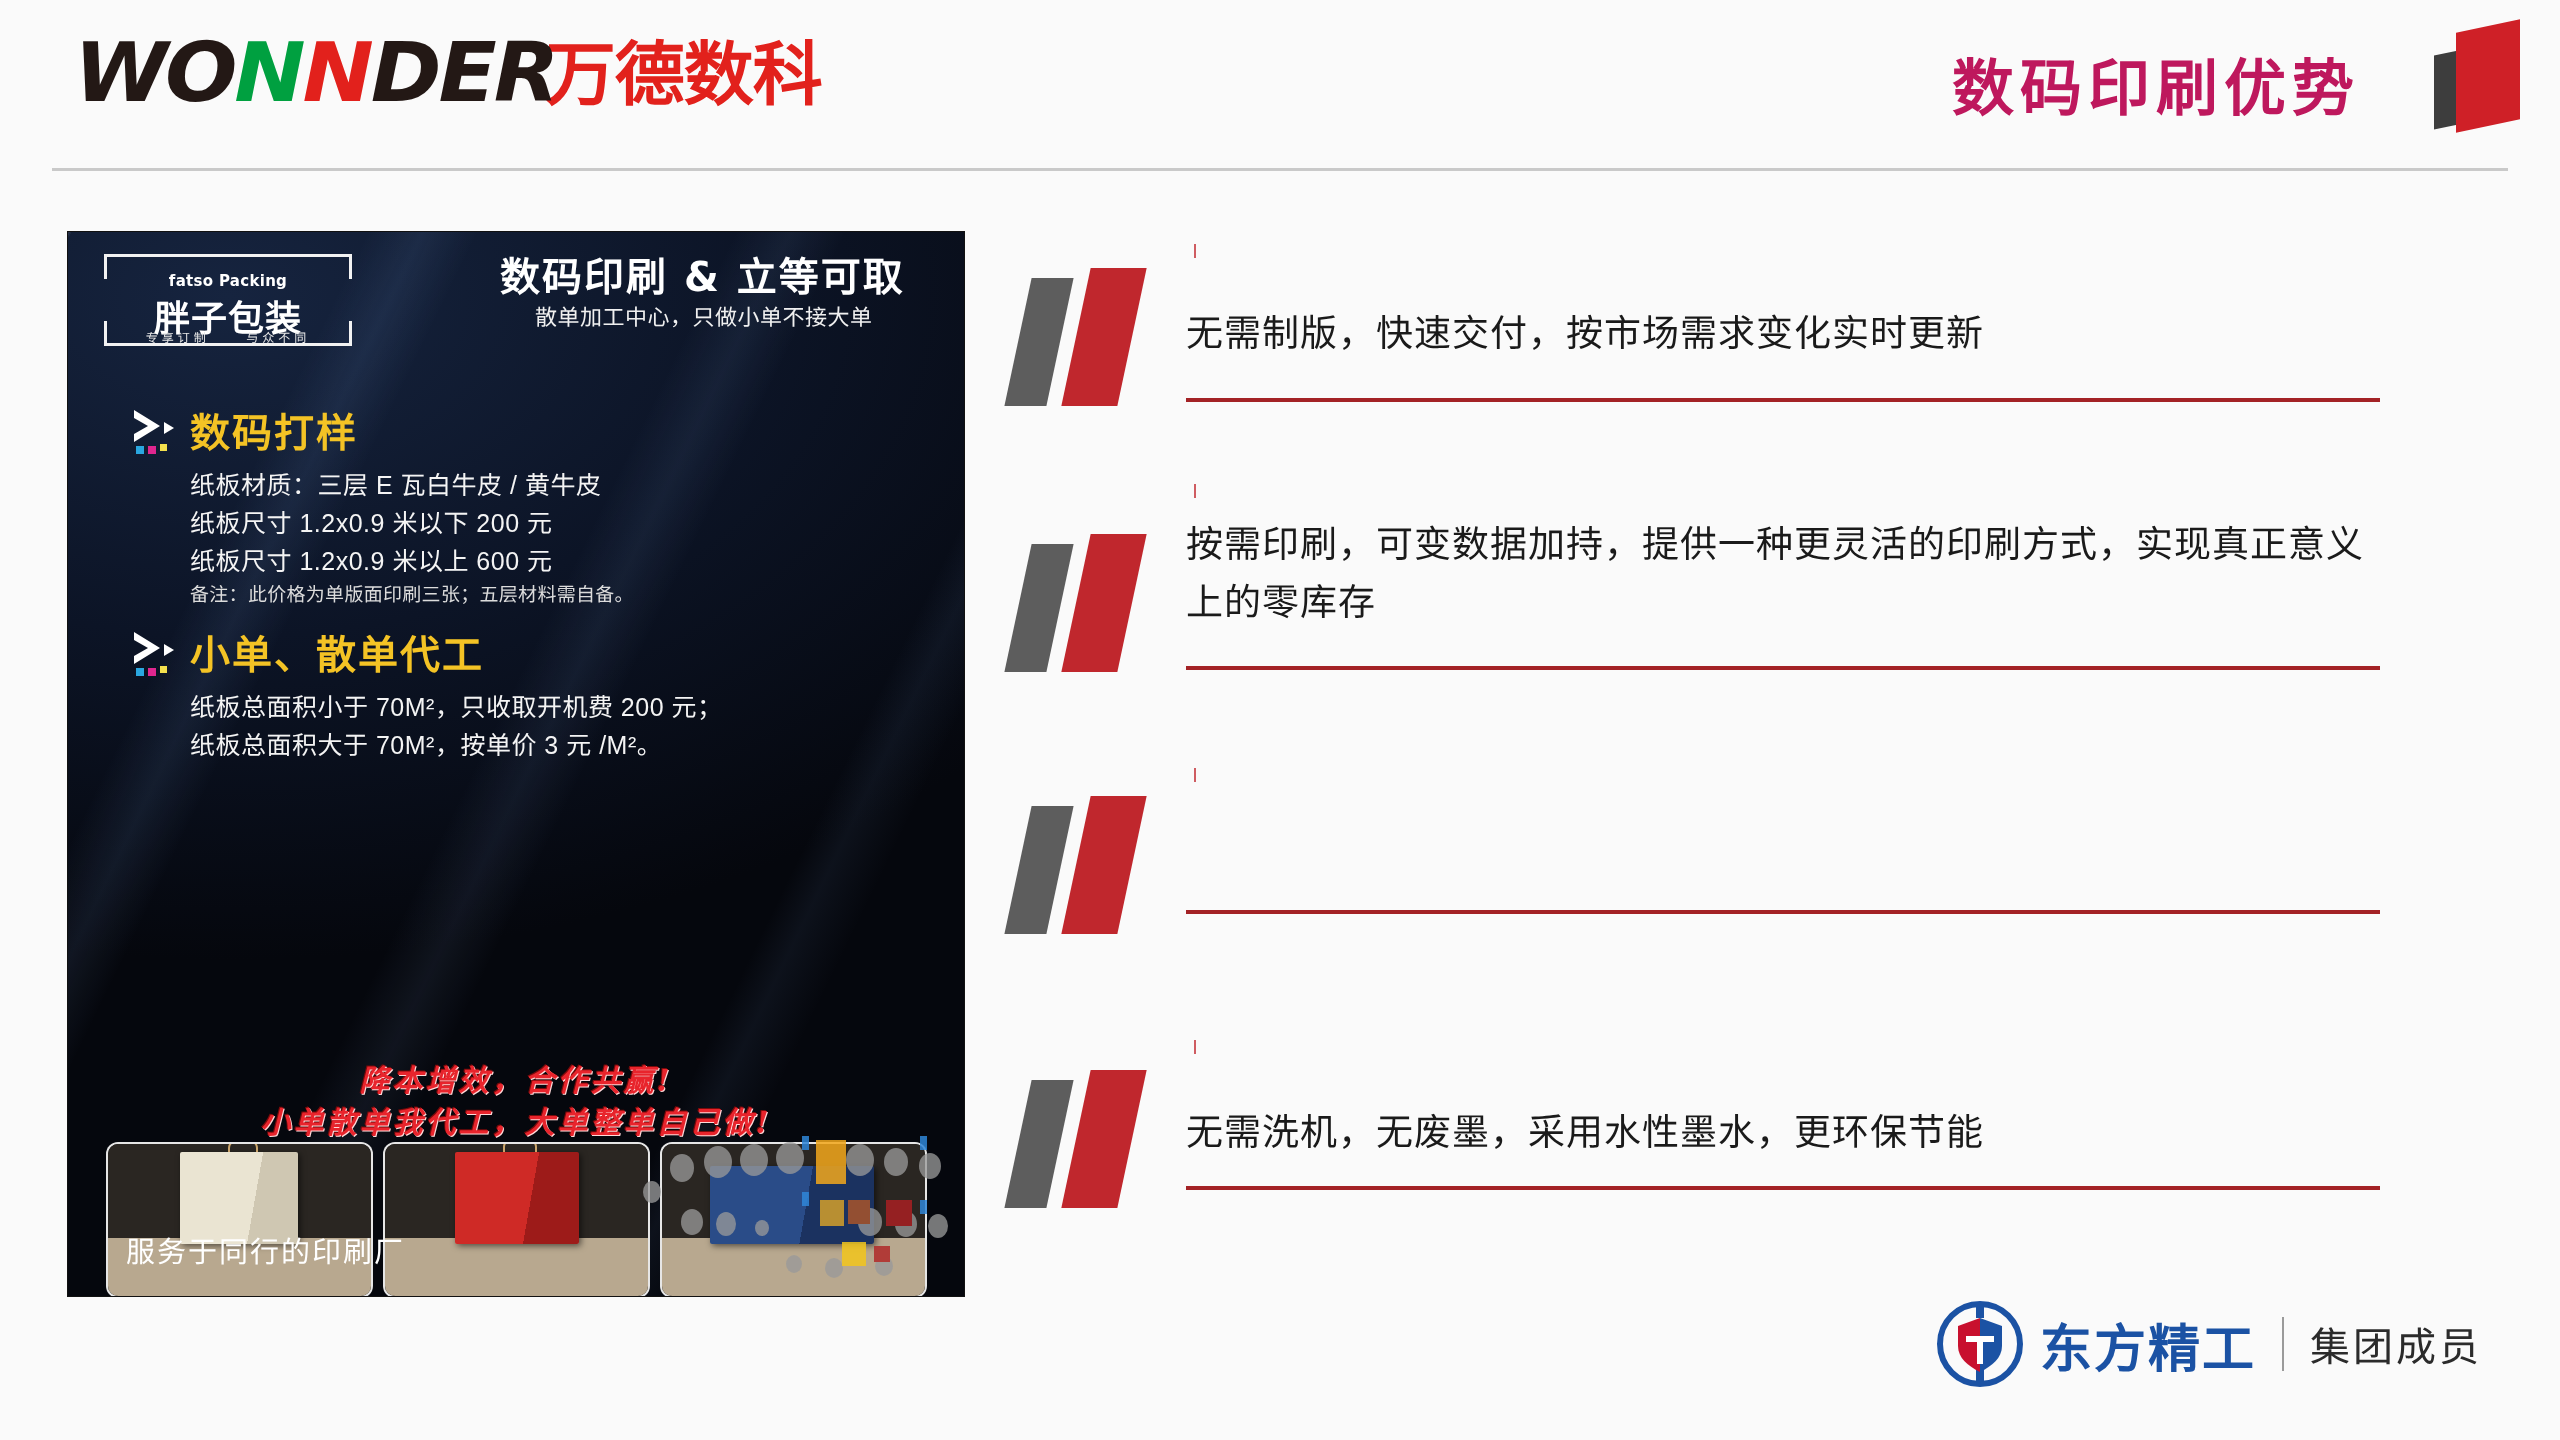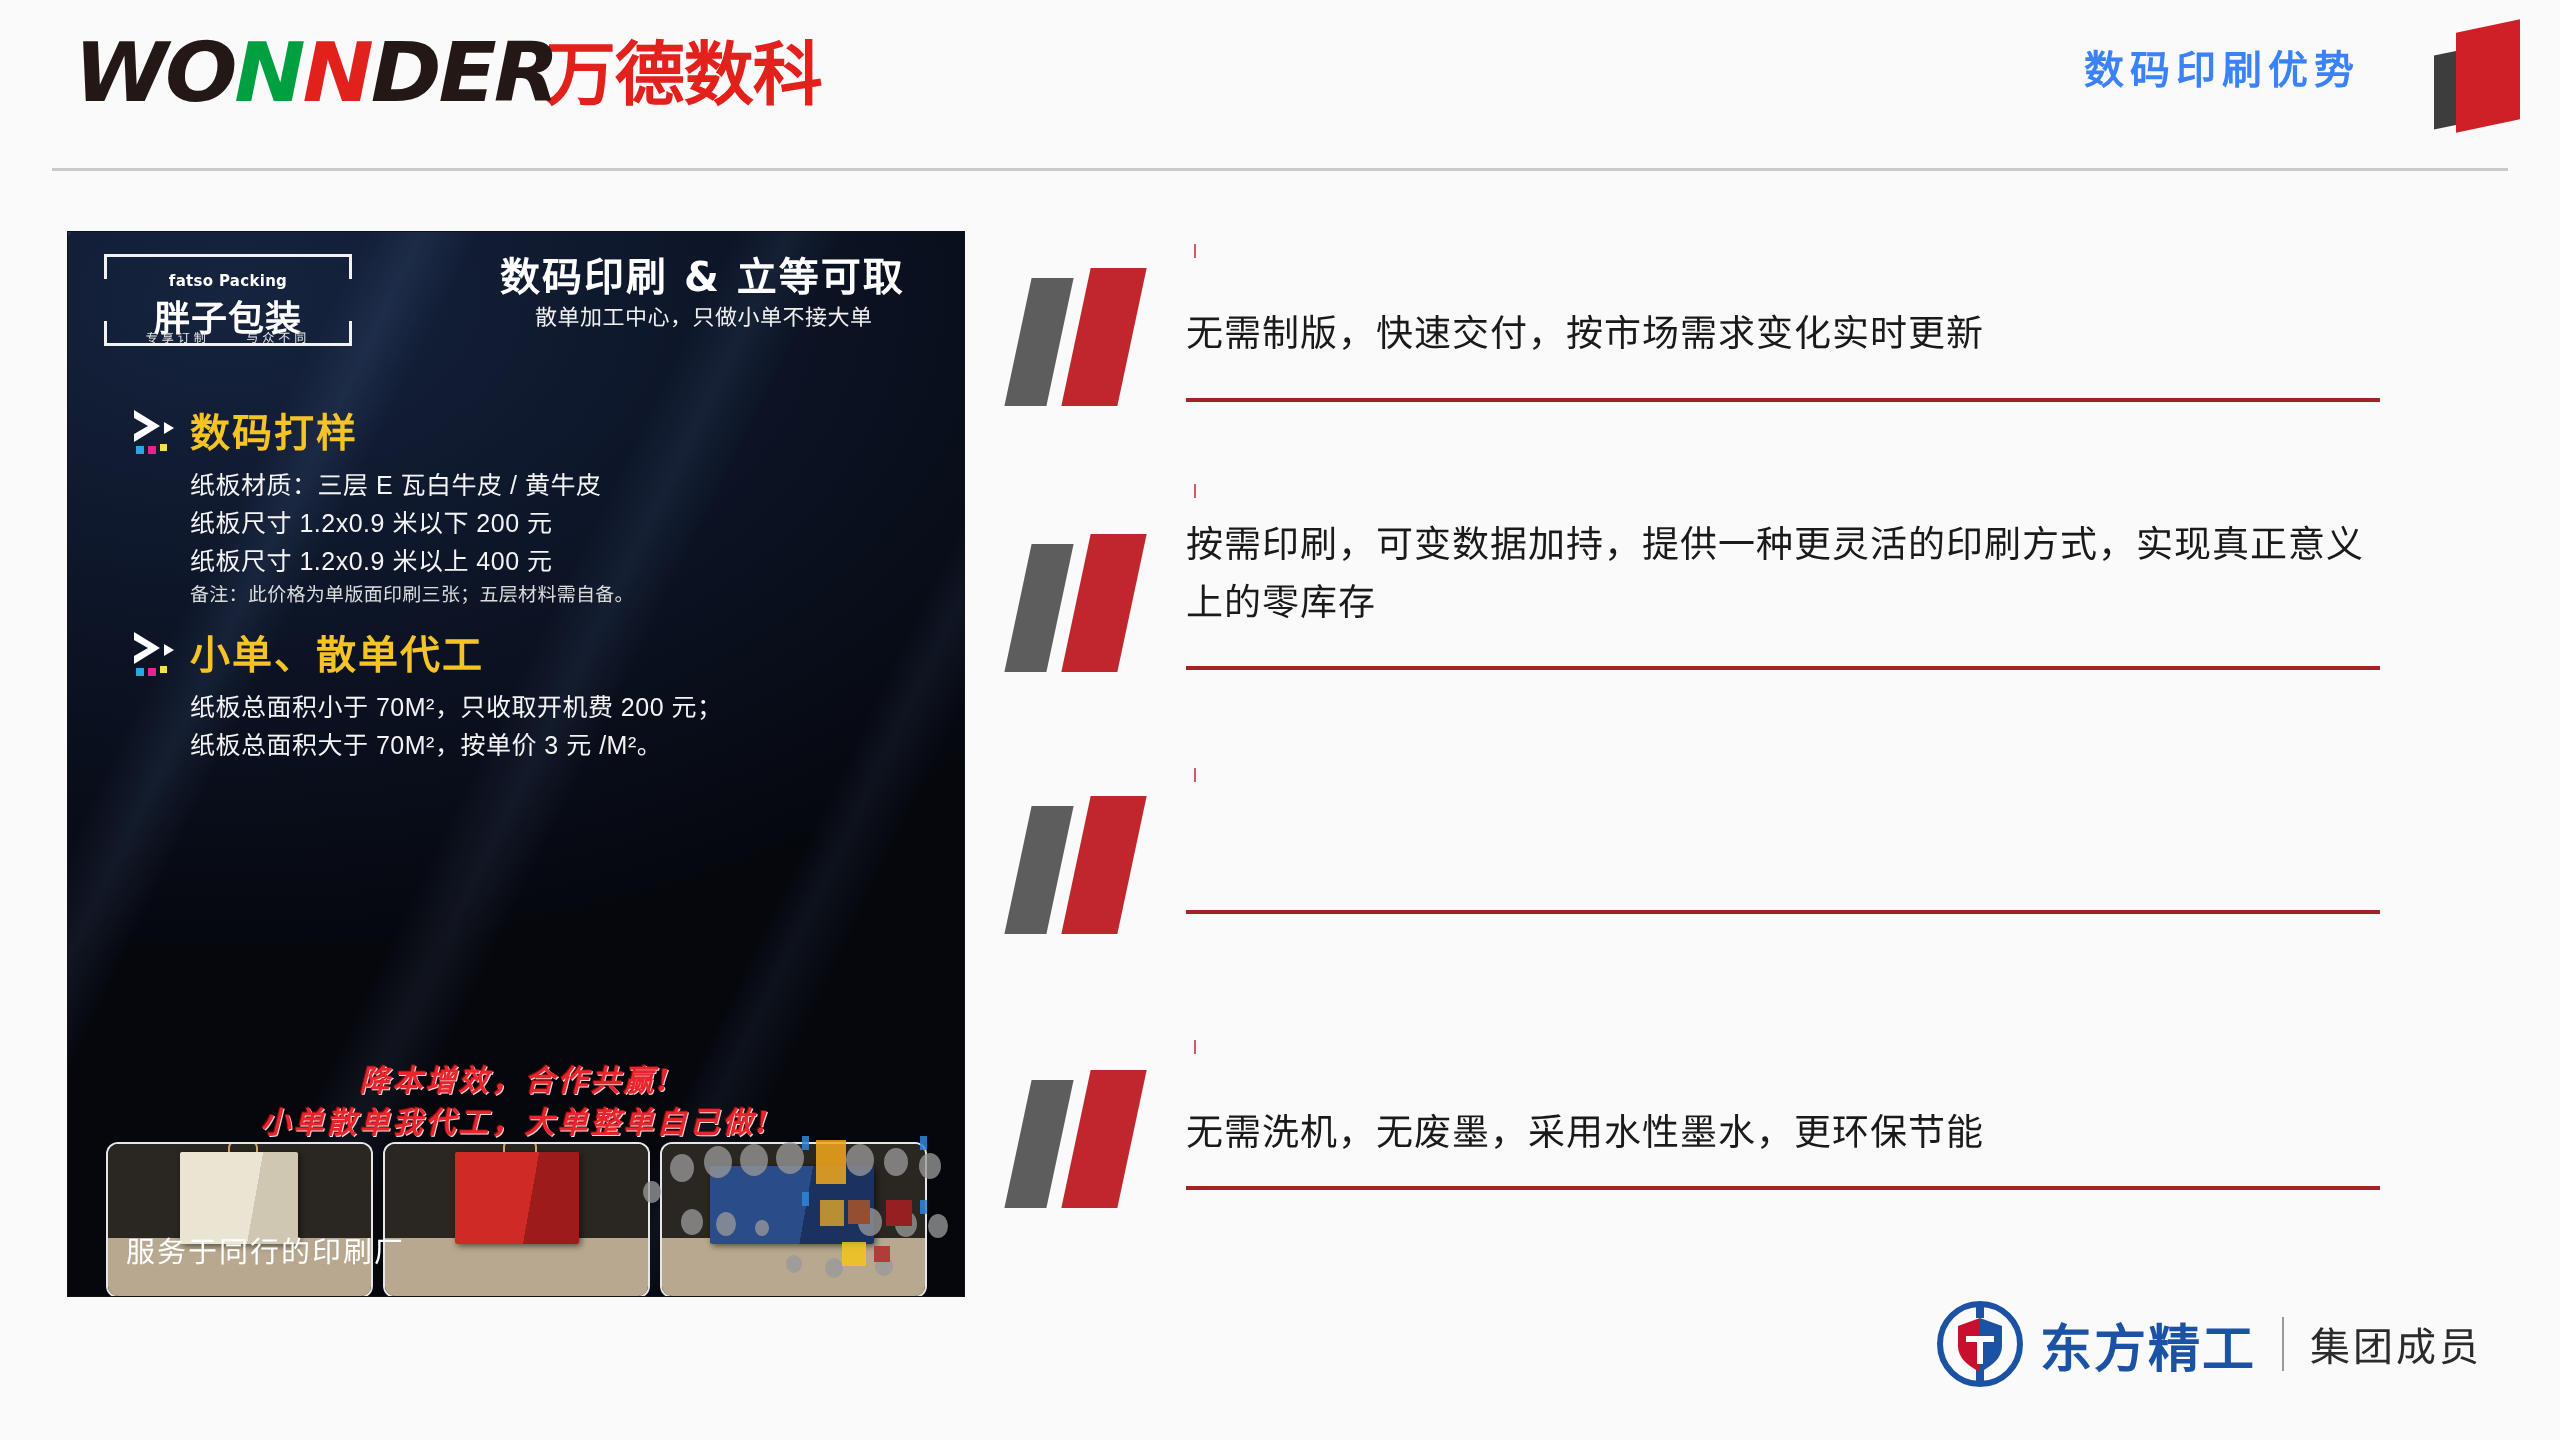--- a/index.html
+++ b/index.html
@@ -24,21 +24,21 @@
   }
   .wonder .n-green{color:#00a040;}
   .wonder .n-red{color:#e2211c;}
   .logo-cn{
     font-size:70px;line-height:70px;font-weight:bold;color:#e2211c;
     margin-left:8px;margin-bottom:2px;letter-spacing:-1px;
     font-family:"DejaVu Sans","Liberation Sans",sans-serif;
   }
   .header-title{
     position:absolute;right:200px;top:38px;
-    font-size:40px;font-weight:bold;color:#3b82f6;letter-spacing:6px;
+    font-size:62px;font-weight:bold;color:#be185d;letter-spacing:6px;
     font-family:Liberation Mono, monospace;
     white-space:nowrap;
   }
   .header-rule{position:absolute;left:52px;top:168px;width:2456px;height:3px;background:#c9c9c9;}
 
   
   .corner-mark{position:absolute;right:14px;top:8px;width:118px;height:118px;}
   .corner-mark .gray{
     position:absolute;left:6px;top:44px;width:34px;height:74px;background:#3d3d3d;
     transform:skewY(-12deg);
@@ -233,21 +233,21 @@
             <rect x="6" y="38" width="8" height="8" fill="#2aa7e0"></rect>
             <rect x="18" y="38" width="8" height="8" fill="#e0268f"></rect>
             <rect x="30" y="36" width="7" height="7" fill="#f4e04d"></rect>
           </svg>
         </span>
         <span>数码打样</span>
       </div>
       <div class="sec-lines">
         <div class="ln">纸板材质：三层 E 瓦白牛皮 / 黄牛皮</div>
         <div class="ln">纸板尺寸 1.2x0.9 米以下 200 元</div>
-        <div class="ln">纸板尺寸 1.2x0.9 米以上 400 元</div>
+        <div class="ln">纸板尺寸 1.2x0.9 米以上 600 元</div>
         <div class="note">备注：此价格为单版面印刷三张；五层材料需自备。</div>
       </div>
     </div>
 
     <div class="sec" style="top:400px;">
       <div class="sec-title">
         <span class="chev">
           <svg width="52" height="48" viewBox="0 0 52 48">
             <path d="M4 2 L30 18 L4 34 L4 26 L18 18 L4 10 Z" fill="#ffffff"></path>
             <path d="M34 14 L44 20 L34 26 Z" fill="#ffffff"></path>

